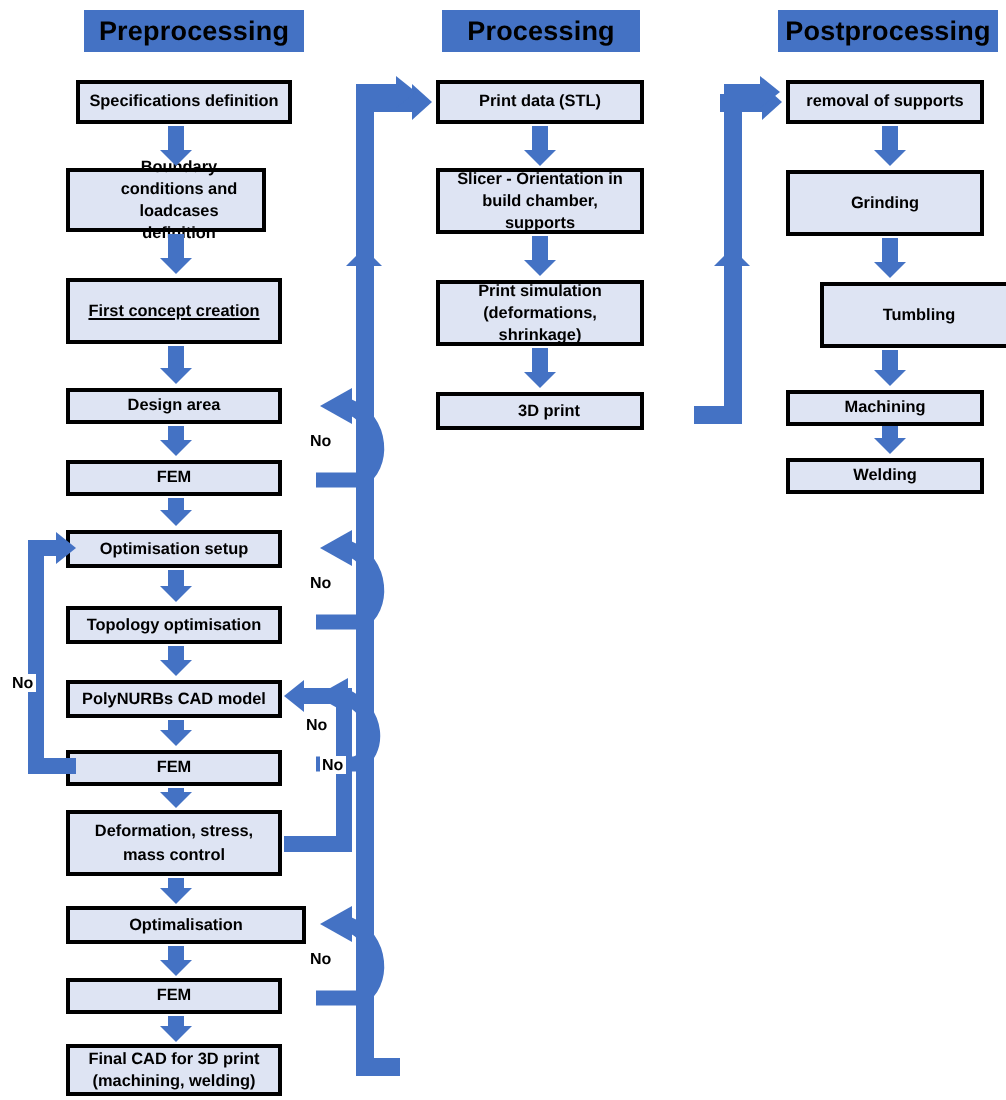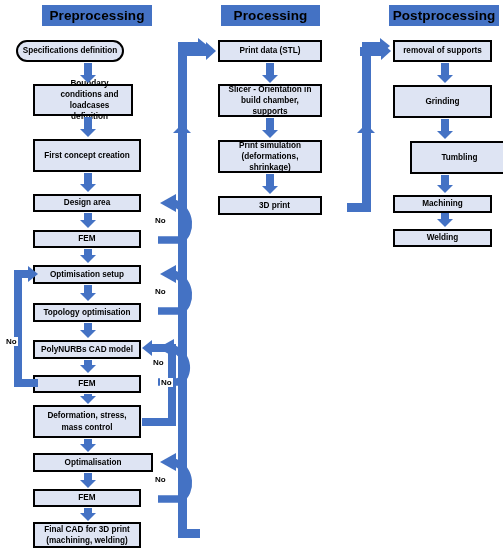--- a/index.html
+++ b/index.html
@@ -48,29 +48,29 @@
   <div class="hdr" style="left:42px;top:5px;width:110px;">
     <span>Preprocessing</span>
   </div>
   <div class="hdr" style="left:221px;top:5px;width:99px;">
     <span>Processing</span>
   </div>
   <div class="hdr" style="left:389px;top:5px;width:110px;">
     <span>Postprocessing</span>
   </div>
 
-  <div class="node" style="left:16px;top:40px;width:108px;height:22px;border-radius:11px;">
+  <div class="node" style="left:38px;top:40px;width:108px;height:22px;">
     <span>Specifications definition</span>
   </div>
 
   <div class="node" style="left:33px;top:84px;width:100px;height:32px;padding-left:16px;">
     <span>Boundary conditions and loadcases definition</span>
   </div>
 
-  <div class="node" style="left:33px;top:139px;width:108px;height:33px;">
+  <div class="node" style="left:33px;top:139px;width:108px;height:33px;text-decoration:underline;">
     <span>First concept creation</span>
   </div>
 
   <div class="node" style="left:33px;top:194px;width:108px;height:18px;">
     <span>Design area</span>
   </div>
 
   <div class="node" style="left:33px;top:230px;width:108px;height:18px;">
     <span>FEM</span>
   </div>

